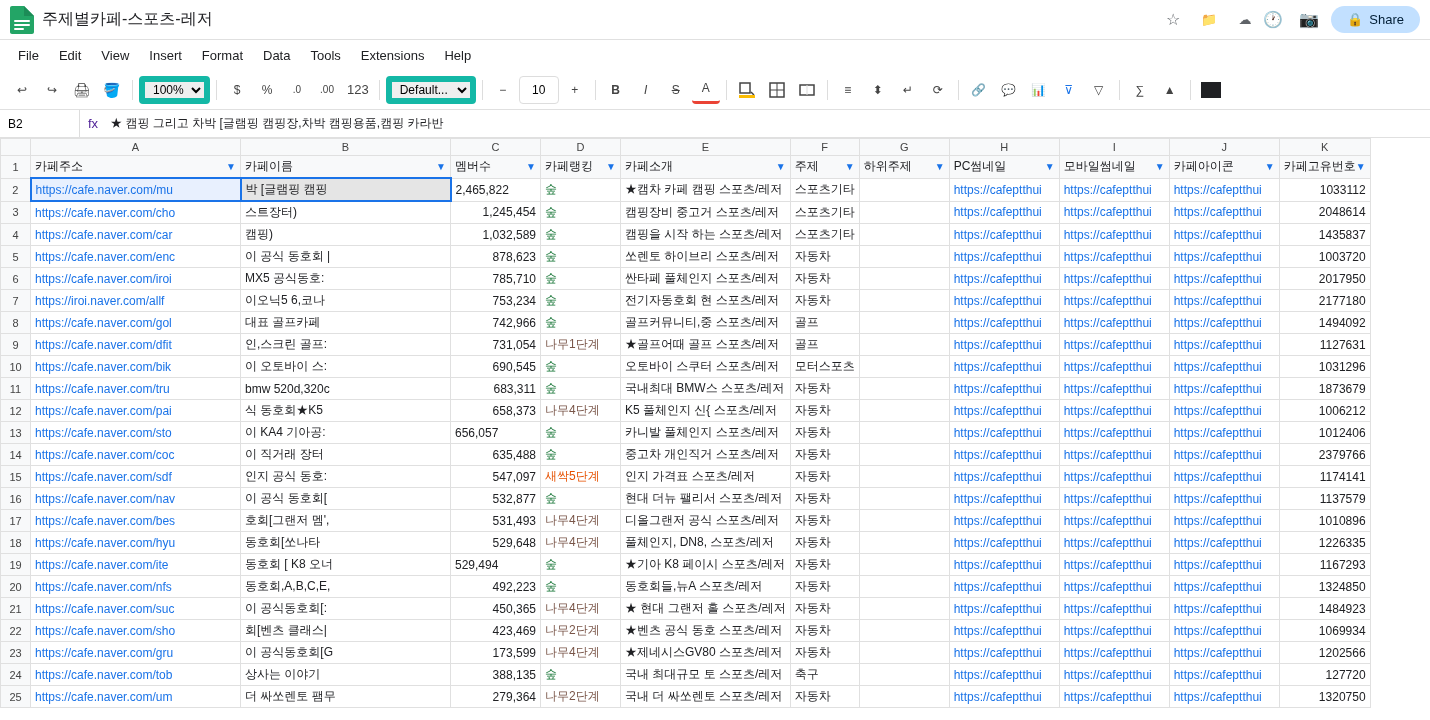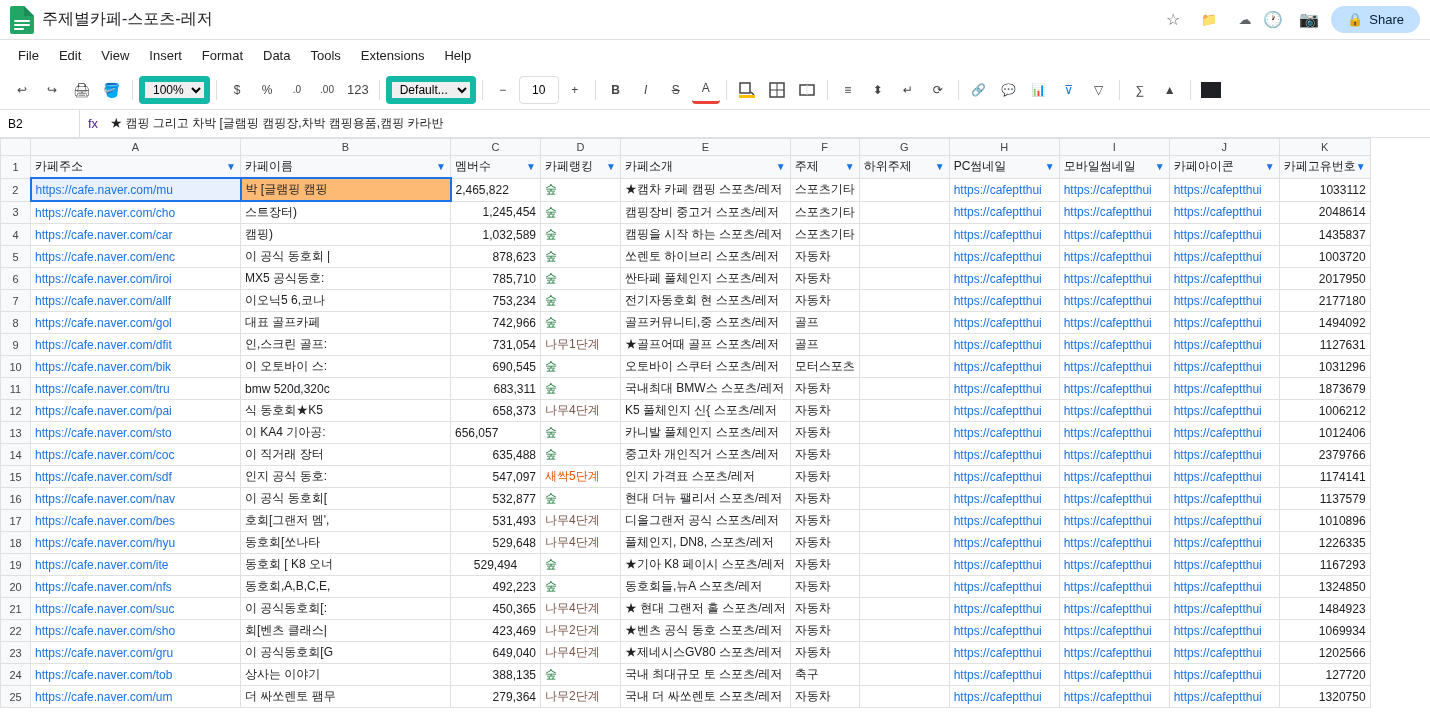--- a/index.html
+++ b/index.html
@@ -477,21 +477,21 @@
         <td class="cell col-k header-row">
           <div class="header-filter-container">
             <span>카페고유번호</span>
             <span class="filter-icon">▼</span>
           </div>
         </td>
       </tr>
     <tr>
           <td class="row-header">2</td>
           <td class="cell col-a url" style="background: rgb(232, 240, 254); border: 2px solid rgb(26, 115, 232);">https://cafe.naver.com/mu</td>
-          <td class="cell col-b" style="background: #fdba74; border: 2px solid rgb(26, 115, 232);">박 [글램핑 캠핑</td>
+          <td class="cell col-b" style="background: #e5e5e5; border: 2px solid rgb(26, 115, 232);">박 [글램핑 캠핑</td>
           <td class="cell col-c" style="text-align: left;">2,465,822</td>
           <td class="cell col-d" style="color: rgb(19, 115, 51);">숲</td>
           <td class="cell col-e">★캠차 카페 캠핑 스포츠/레저</td>
           <td class="cell col-f">스포츠기타</td>
           <td class="cell col-g"></td>
           <td class="cell col-h url">https://cafeptthui</td>
           <td class="cell col-i url">https://cafeptthui</td>
           <td class="cell col-j url">https://cafeptthui</td>
           <td class="cell col-k" style="text-align: right;">1033112</td>
         </tr>
@@ -546,21 +546,21 @@
           <td class="cell col-e">싼타페 풀체인지 스포츠/레저</td>
           <td class="cell col-f">자동차</td>
           <td class="cell col-g"></td>
           <td class="cell col-h url">https://cafeptthui</td>
           <td class="cell col-i url">https://cafeptthui</td>
           <td class="cell col-j url">https://cafeptthui</td>
           <td class="cell col-k" style="text-align: right;">2017950</td>
         </tr>
         <tr>
           <td class="row-header">7</td>
-          <td class="cell col-a url">https://cafe.naver.com/allf</td>
+          <td class="cell col-a url">https://iroi.naver.com/allf</td>
           <td class="cell col-b">이오닉5 6,코나</td>
           <td class="cell col-c" style="text-align: right;">753,234</td>
           <td class="cell col-d" style="color: rgb(19, 115, 51);">숲</td>
           <td class="cell col-e">전기자동호회 현 스포츠/레저</td>
           <td class="cell col-f">자동차</td>
           <td class="cell col-g"></td>
           <td class="cell col-h url">https://cafeptthui</td>
           <td class="cell col-i url">https://cafeptthui</td>
           <td class="cell col-j url">https://cafeptthui</td>
           <td class="cell col-k" style="text-align: right;">2177180</td>
@@ -716,21 +716,21 @@
           <td class="cell col-g"></td>
           <td class="cell col-h url">https://cafeptthui</td>
           <td class="cell col-i url">https://cafeptthui</td>
           <td class="cell col-j url">https://cafeptthui</td>
           <td class="cell col-k" style="text-align: right;">1226335</td>
         </tr>
         <tr>
           <td class="row-header">19</td>
           <td class="cell col-a url">https://cafe.naver.com/ite</td>
           <td class="cell col-b">동호회 [ K8 오너</td>
-          <td class="cell col-c" style="text-align: center;">529,494</td>
+          <td class="cell col-c" style="text-align: left;">529,494</td>
           <td class="cell col-d" style="color: rgb(19, 115, 51);">숲</td>
           <td class="cell col-e">★기아 K8 페이시 스포츠/레저</td>
           <td class="cell col-f">자동차</td>
           <td class="cell col-g"></td>
           <td class="cell col-h url">https://cafeptthui</td>
           <td class="cell col-i url">https://cafeptthui</td>
           <td class="cell col-j url">https://cafeptthui</td>
           <td class="cell col-k" style="text-align: right;">1167293</td>
         </tr>
         <tr>
@@ -772,21 +772,21 @@
           <td class="cell col-g"></td>
           <td class="cell col-h url">https://cafeptthui</td>
           <td class="cell col-i url">https://cafeptthui</td>
           <td class="cell col-j url">https://cafeptthui</td>
           <td class="cell col-k" style="text-align: right;">1069934</td>
         </tr>
         <tr>
           <td class="row-header">23</td>
           <td class="cell col-a url">https://cafe.naver.com/gru</td>
           <td class="cell col-b">이 공식동호회[G</td>
-          <td class="cell col-c" style="text-align: right;">649,040</td>
+          <td class="cell col-c" style="text-align: right;">173,599</td>
           <td class="cell col-d" style="color: rgb(121, 85, 72);">나무4단계</td>
           <td class="cell col-e">★제네시스GV80 스포츠/레저</td>
           <td class="cell col-f">자동차</td>
           <td class="cell col-g"></td>
           <td class="cell col-h url">https://cafeptthui</td>
           <td class="cell col-i url">https://cafeptthui</td>
           <td class="cell col-j url">https://cafeptthui</td>
           <td class="cell col-k" style="text-align: right;">1202566</td>
         </tr>
         <tr>

